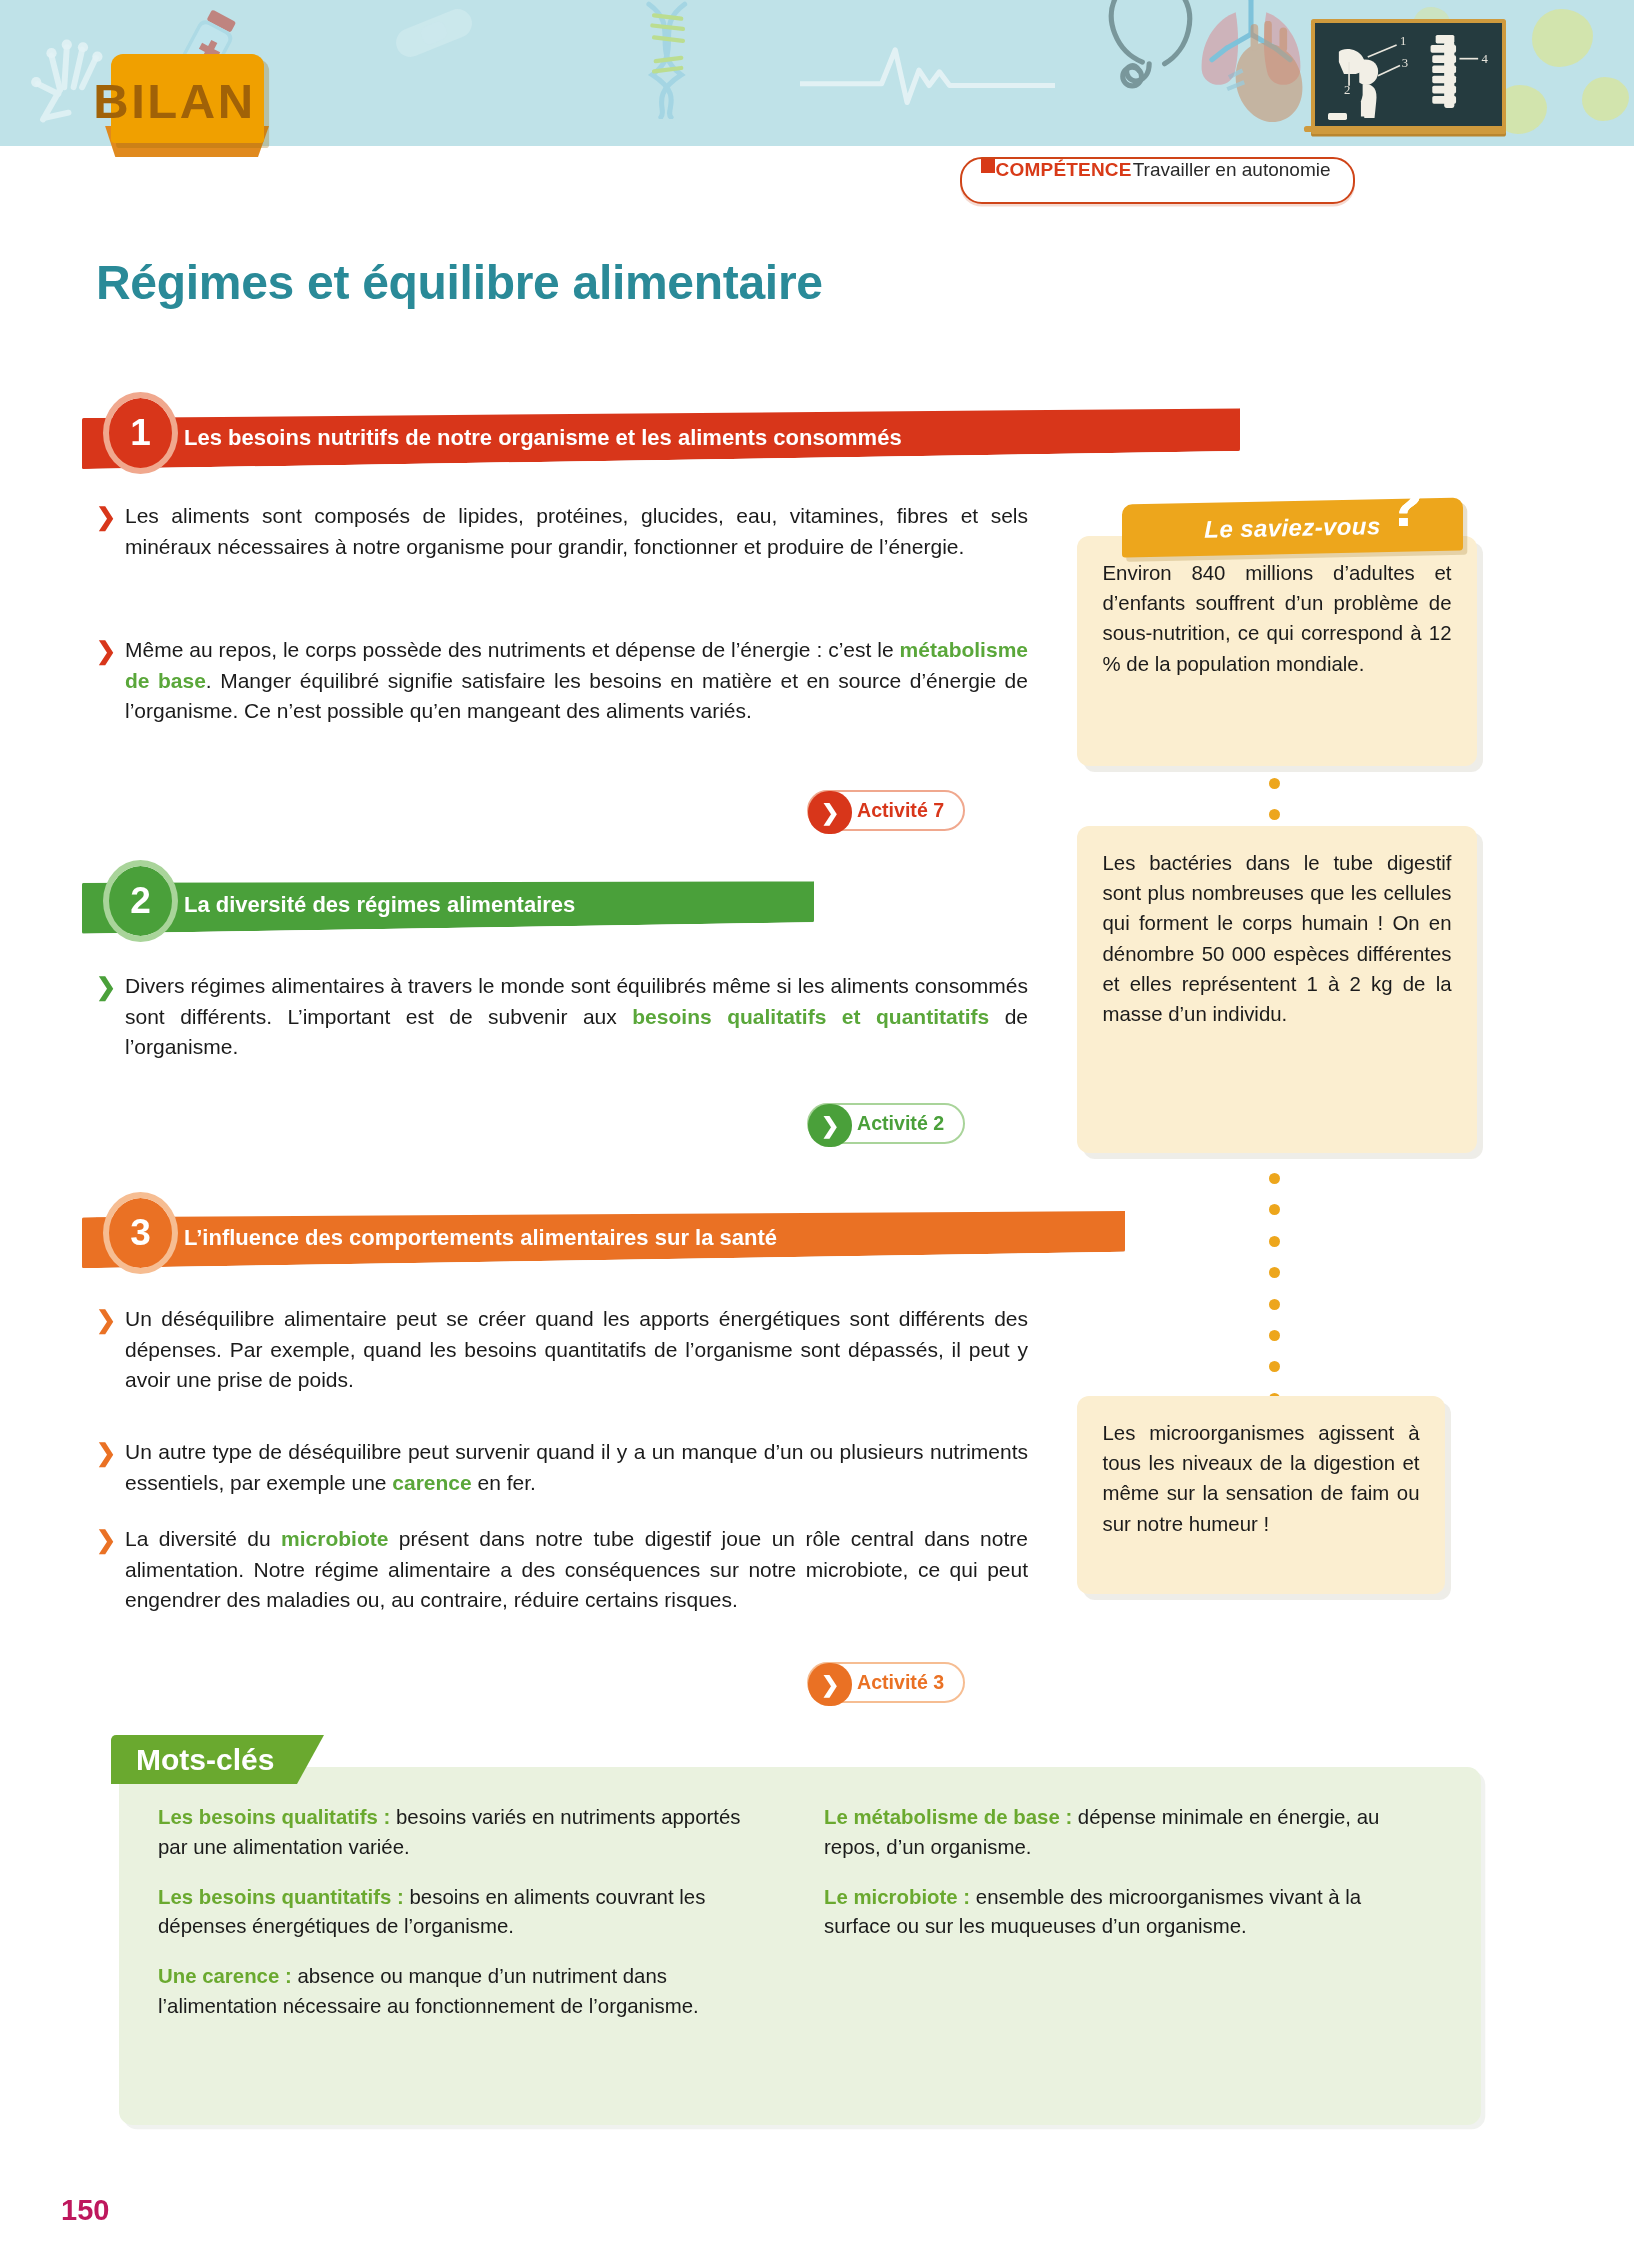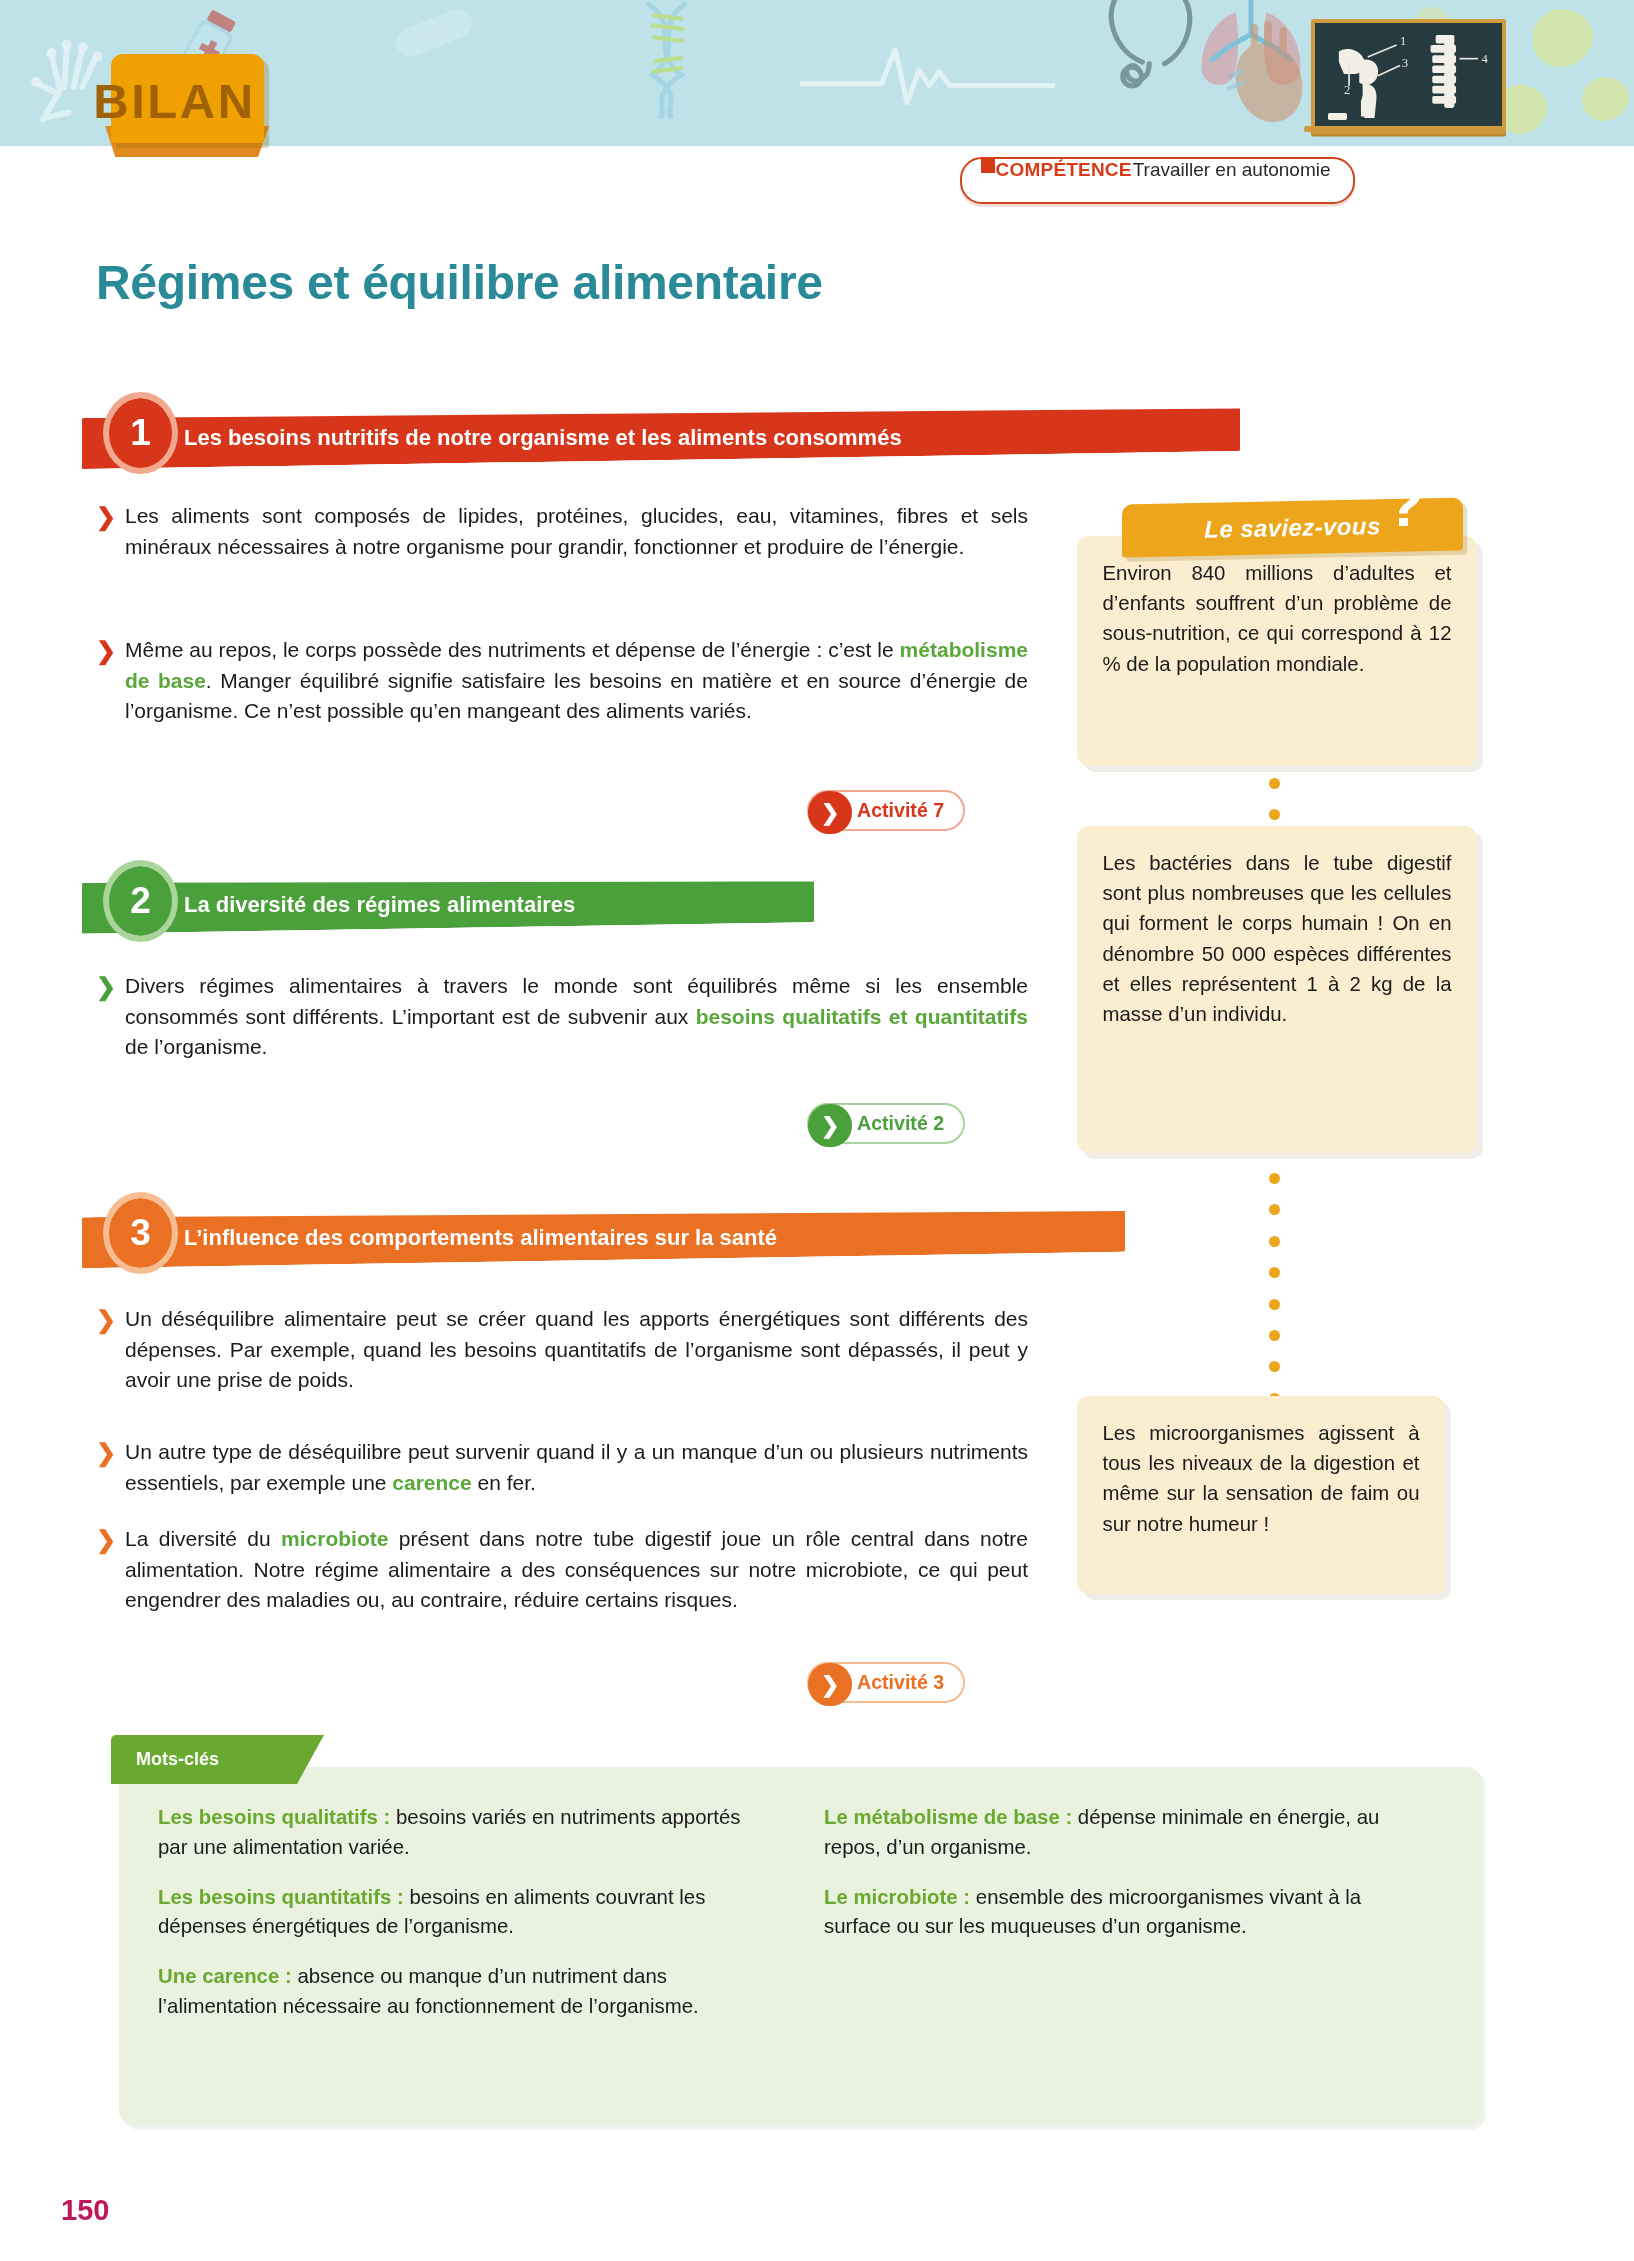--- a/index.html
+++ b/index.html
@@ -220,21 +220,21 @@
   .mk-tab{
     position:absolute; left:111px; top:1735px;
     width:213px; height:49px; background:#6aa92f;
     border-radius:5.1px 0 0 0;
     clip-path:polygon(0 0, 213px 0, 186px 49px, 0 49px);
     z-index:3;
   }
   .mk-tab-text{
     position:absolute; left:136px; top:1735px; height:49px;
     display:flex; align-items:center;
-    color:#ffffff; font-size:18px; font-weight:bold; z-index:4;
+    color:#ffffff; font-size:30px; font-weight:bold; z-index:4;
   }
   .mk-col{position:absolute; font-size:20.4px; line-height:1.45; color:#1b1b1b;}
   .mk-col-left{left:158px; top:1803px; width:596px;}
   .mk-col-right{left:824px; top:1803px; width:604px;}
   .mk-entry{margin-bottom:20.4px;}
   .mk-term{color:#6aa92f; font-weight:bold;}
 
   
   .page-num{
     position:absolute; left:61px; top:2176px;
@@ -408,21 +408,21 @@
 
 <div class="section-head" id="section-2-head">
   <div class="sh-banner">
     <div class="sh-banner-inner">La diversité des régimes alimentaires</div>
   </div>
   <div class="sh-circle">2</div>
 </div>
 
 <div class="para" style="left:96px; top:971px; width:932px;">
   <span class="chev chev-green">❯</span>
-  <span>Divers régimes alimentaires à travers le monde sont équilibrés même si les ensemble consommés sont différents. L’important est de subvenir aux </span><span class="kw">besoins qualitatifs et quantitatifs</span><span> de l’organisme.</span>
+  <span>Divers régimes alimentaires à travers le monde sont équilibrés même si les aliments consommés sont différents. L’important est de subvenir aux </span><span class="kw">besoins qualitatifs et quantitatifs</span><span> de l’organisme.</span>
 </div>
 
 <div class="activite act-green" style="left:807px; top:1103px;">
   <span class="pill">❯</span>
   <span>Activité 2</span>
 </div>
 
 <div class="section-head" id="section-3-head">
   <div class="sh-banner">
     <div class="sh-banner-inner">L’influence des comportements alimentaires sur la santé</div>

